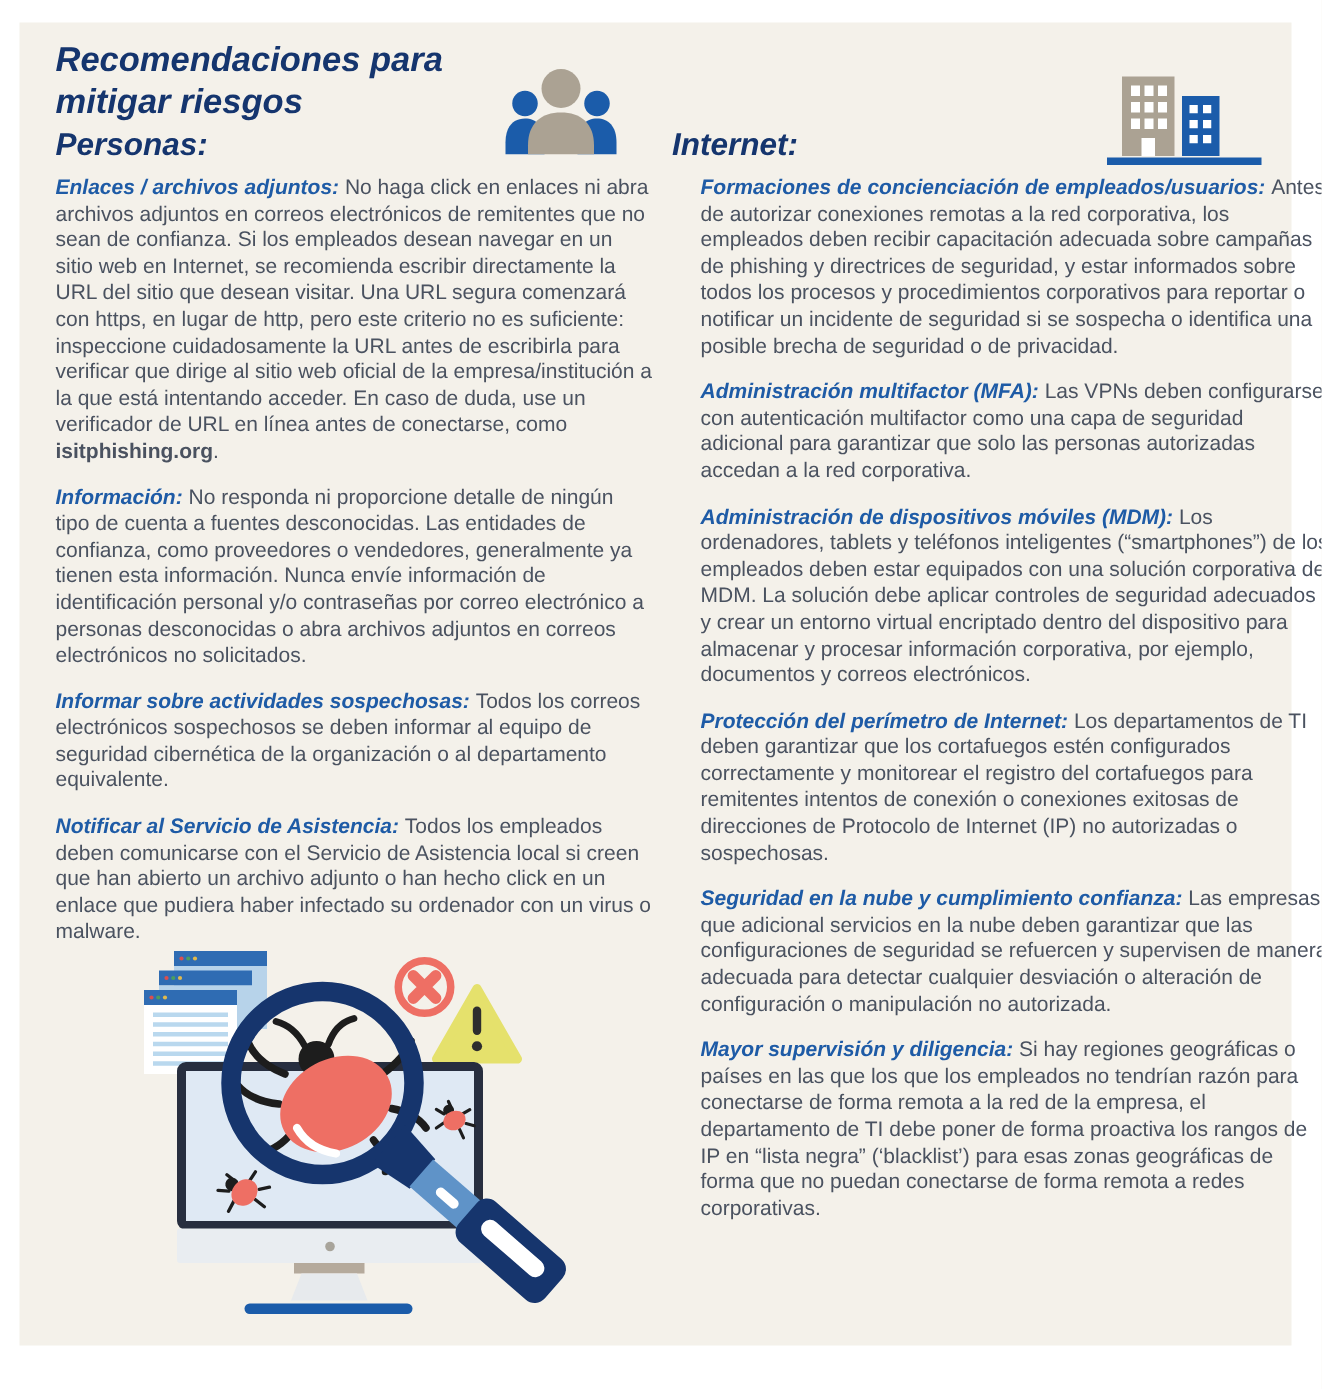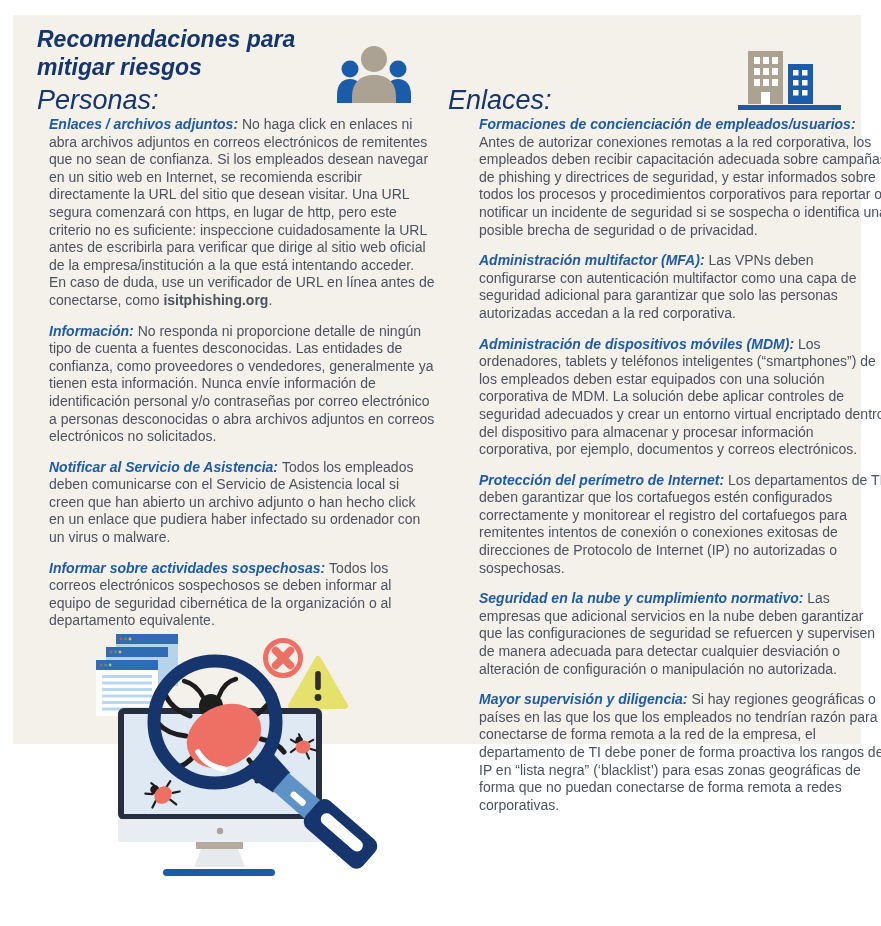--- a/index.html
+++ b/index.html
@@ -1,26 +1,26 @@
 <!DOCTYPE html>
 <html style="--page_bg: #ffffff; --panel_bg: #f4f1ea; --heading_navy: #15356e; --lead_blue: #1e5ba6; --body_text: #4a5260; --icon_blue: #1b5caa; --icon_taupe: #aba293; --salmon: #ee6f64; --warning_yellow: #e5e16c; --illustration_navy: #16356d; --handle_blue: #5f93c8; --window_blue: #2f6cb3; --window_light: #b7d3ea; --screen_blue: #dfe9f4; --frame_dark: #272e3f; --chin_gray: #e9edf1; --stand_gray: #e7eaed; --tan: #b5aa9c; --bug_black: #1d1d1d;"><head>
 <meta charset="utf-8">
 <style>
   html,body{margin:0;padding:0;background:#fff;}
   body{width:881px;height:926px;position:relative;font-family:"Liberation Sans",sans-serif;}
-  .sheet{position:absolute;left:13px;top:15px;width:848px;height:729px;background:var(--panel_bg);}
+  .sheet{position:absolute;left:13px;top:15px;width:848px;height:882px;background:var(--panel_bg);}
   .title{position:absolute;left:24px;top:10px;width:285px;font-size:23px;line-height:28px;
          font-weight:bold;font-style:italic;color:var(--heading_navy);}
-  .colhead{position:absolute;font-size:27px;font-weight:normal;font-style:italic;color:var(--heading_navy);text-align:right;}
+  .colhead{position:absolute;font-size:21px;font-weight:bold;font-style:italic;color:var(--heading_navy);text-align:right;}
   .colhead.left{left:24px;top:70px}
   .colhead.right{left:435px;top:70px}
   .paras{position:absolute;top:101px;font-size:14px;line-height:17.6px;color:var(--body_text);}
   .paras.left{left:24px;width:398px}
   .paras.right{left:454px;width:421px}
-  .para{margin:0 0 13px 12px;}
+  .para{margin:0 0 13px 0;}
   .lead{color:var(--lead_blue);font-weight:bold;font-style:italic;}
   .abs{position:absolute;}
   
   .f-navy{fill:var(--illustration_navy)} .f-blue{fill:var(--icon_blue)} .f-taupe{fill:var(--icon_taupe)}
   .f-salmon{fill:var(--salmon)} .f-yellow{fill:var(--warning_yellow)} .f-white{fill:#fff}
   .f-winblue{fill:var(--window_blue)} .f-winlight{fill:var(--window_light)}
   .f-chin{fill:var(--chin_gray)} .f-stand{fill:var(--stand_gray)} .f-tan{fill:var(--tan)}
   .f-black{fill:var(--bug_black)} .f-handle{fill:var(--handle_blue)}
   .s-black{stroke:var(--bug_black);fill:none;stroke-linecap:round}
   .s-salmon{stroke:var(--salmon);fill:none;stroke-linecap:round}
@@ -64,34 +64,34 @@
         <rect x="65" y="21" width="5.5" height="5.5"></rect>
       <rect x="56" y="31" width="5.5" height="5.5"></rect>
         <rect x="65" y="31" width="5.5" height="5.5"></rect>
       <rect x="56" y="41" width="5.5" height="5.5"></rect>
         <rect x="65" y="41" width="5.5" height="5.5"></rect>
     </g>
     <rect x="1" y="56" width="103" height="5" class="f-blue"></rect>
   </svg>
 
   <div class="colhead left">Personas:</div>
-  <div class="colhead right">Enlaces:</div>
+  <div class="colhead right">Internet:</div>
 
   <div class="paras left">
       <p class="para"><span class="lead">Enlaces / archivos adjuntos: </span><span>No haga click en enlaces ni abra archivos adjuntos en correos electrónicos de remitentes que no sean de confianza. Si los empleados desean navegar en un sitio web en Internet, se recomienda escribir directamente la URL del sitio que desean visitar. Una URL segura comenzará con https, en lugar de http, pero este criterio no es suficiente: inspeccione cuidadosamente la URL antes de escribirla para verificar que dirige al sitio web oficial de la empresa/institución a la que está intentando acceder. En caso de duda, use un verificador de URL en línea antes de conectarse, como </span><b>isitphishing.org</b><span>.</span></p>
       <p class="para"><span class="lead">Información: </span><span>No responda ni proporcione detalle de ningún tipo de cuenta a fuentes desconocidas. Las entidades de confianza, como proveedores o vendedores, generalmente ya tienen esta información. Nunca envíe información de identificación personal y/o contraseñas por correo electrónico a personas desconocidas o abra archivos adjuntos en correos electrónicos no solicitados.</span></p>
+      <p class="para"><span class="lead">Informar sobre actividades sospechosas: </span><span>Todos los correos electrónicos sospechosos se deben informar al equipo de seguridad cibernética de la organización o al departamento equivalente.</span></p>
       <p class="para"><span class="lead">Notificar al Servicio de Asistencia: </span><span>Todos los empleados deben comunicarse con el Servicio de Asistencia local si creen que han abierto un archivo adjunto o han hecho click en un enlace que pudiera haber infectado su ordenador con un virus o malware.</span></p>
-      <p class="para"><span class="lead">Informar sobre actividades sospechosas: </span><span>Todos los correos electrónicos sospechosos se deben informar al equipo de seguridad cibernética de la organización o al departamento equivalente.</span></p>
     </div>
   <div class="paras right">
       <p class="para"><span class="lead">Formaciones de concienciación de empleados/usuarios: </span><span>Antes de autorizar conexiones remotas a la red corporativa, los empleados deben recibir capacitación adecuada sobre campañas de phishing y directrices de seguridad, y estar informados sobre todos los procesos y procedimientos corporativos para reportar o notificar un incidente de seguridad si se sospecha o identifica una posible brecha de seguridad o de privacidad.</span></p>
       <p class="para"><span class="lead">Administración multifactor (MFA): </span><span>Las VPNs deben configurarse con autenticación multifactor como una capa de seguridad adicional para garantizar que solo las personas autorizadas accedan a la red corporativa.</span></p>
       <p class="para"><span class="lead">Administración de dispositivos móviles (MDM): </span><span>Los ordenadores, tablets y teléfonos inteligentes (“smartphones”) de los empleados deben estar equipados con una solución corporativa de MDM. La solución debe aplicar controles de seguridad adecuados y crear un entorno virtual encriptado dentro del dispositivo para almacenar y procesar información corporativa, por ejemplo, documentos y correos electrónicos.</span></p>
       <p class="para"><span class="lead">Protección del perímetro de Internet: </span><span>Los departamentos de TI deben garantizar que los cortafuegos estén configurados correctamente y monitorear el registro del cortafuegos para remitentes intentos de conexión o conexiones exitosas de direcciones de Protocolo de Internet (IP) no autorizadas o sospechosas.</span></p>
-      <p class="para"><span class="lead">Seguridad en la nube y cumplimiento normativo: </span><span>Las empresas que adicional servicios en la nube deben garantizar que las configuraciones de seguridad se refuercen y supervisen de manera adecuada para detectar cualquier desviación o alteración de configuración o manipulación no autorizada.</span></p>
+      <p class="para"><span class="lead">Seguridad en la nube y cumplimiento confianza: </span><span>Las empresas que adicional servicios en la nube deben garantizar que las configuraciones de seguridad se refuercen y supervisen de manera adecuada para detectar cualquier desviación o alteración de configuración o manipulación no autorizada.</span></p>
       <p class="para"><span class="lead">Mayor supervisión y diligencia: </span><span>Si hay regiones geográficas o países en las que los que los empleados no tendrían razón para conectarse de forma remota a la red de la empresa, el departamento de TI debe poner de forma proactiva los rangos de IP en “lista negra” (‘blacklist’) para esas zonas geográficas de forma que no puedan conectarse de forma remota a redes corporativas.</span></p>
     </div>
 
   <svg class="abs" style="left:82px;top:613px" width="290" height="250" viewBox="95 628 290 250">
 
     <g>
       <rect x="116" y="634" width="62" height="10" class="f-winblue"></rect>
       <rect x="116" y="644" width="62" height="42" class="f-winlight"></rect>
       <circle cx="121" cy="639" r="1.4" fill="#d94f4f"></circle>
         <circle cx="125.5" cy="639" r="1.4" fill="#4a9e5f"></circle>

